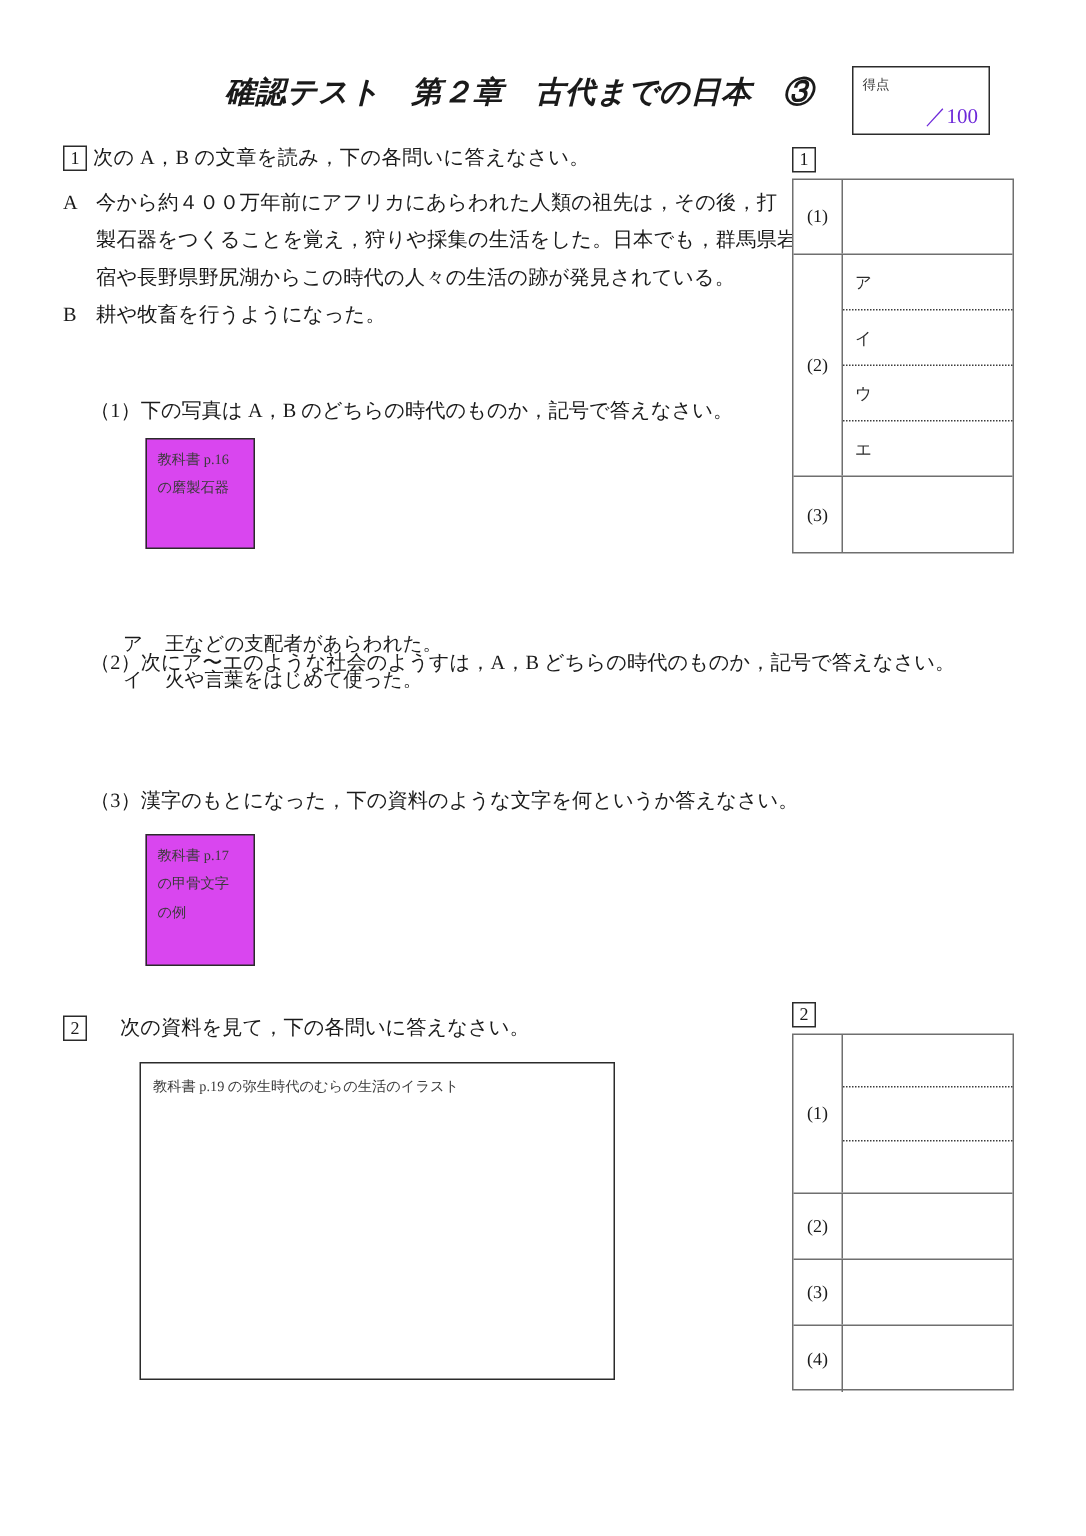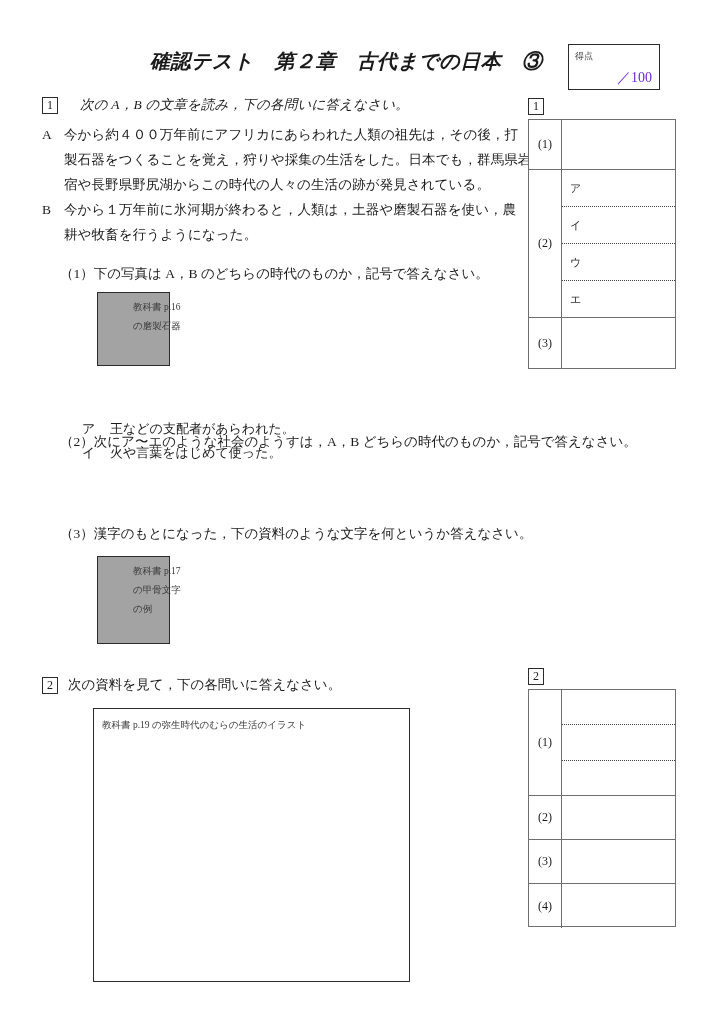--- a/index.html
+++ b/index.html
@@ -78,23 +78,22 @@
 
   
   .q1-head {
     position: absolute;
     left: 42px;
     top: 96px;
     font-size: 13.5px;
     white-space: nowrap;
   }
   .q1-head .qtext {
-    margin-left: 22px;
+    margin-left: 4px;
     letter-spacing: 0.2px;
-    font-style: italic;
   }
 
   .para {
     position: absolute;
     font-size: 13.5px;
     line-height: 25px;
     letter-spacing: 0.1px;
   }
   .para-A { left: 42px; top: 122px; width: 470px; }
   .para-B { left: 42px; top: 197px; width: 470px; }
@@ -131,42 +130,41 @@
     line-height: 23.5px;
   }
   .opts .opt { white-space: nowrap; display: block; }
   .opts .opt .mk { display: inline-block; width: 28px; }
 
   
   .tbox {
     position: absolute;
     border: 1px solid #2b2b2b;
     box-sizing: border-box;
-    background: #a3a3a3;
-    padding-left: 28px;
+    background: #d946ef;
   }
   .tbox .tline {
     display: block;
     font-size: 9.5px;
     line-height: 19px;
     color: #3a3a3a;
     margin-left: 7px;
     white-space: nowrap;
   }
   .tbox .tline:first-child { margin-top: 5px; }
 
   .tbox-1 { left: 97px; top: 292px; width: 73px; height: 74px; }
   .tbox-2 { left: 97px; top: 556px; width: 73px; height: 88px; }
 
   .illus-box {
     position: absolute;
     left: 93px;
     top: 708px;
     width: 317px;
-    height: 274px;
+    height: 212px;
     border: 1px solid #2b2b2b;
     box-sizing: border-box;
     background: #fff;
   }
   .illus-box .tline {
     display: block;
     font-size: 9.5px;
     line-height: 16px;
     color: #3a3a3a;
     margin: 8px 0 0 8px;
@@ -174,21 +172,21 @@
   }
 
   
   .q2-head {
     position: absolute;
     left: 42px;
     top: 676px;
     font-size: 13.5px;
     white-space: nowrap;
   }
-  .q2-head .qtext { margin-left: 10px; }
+  .q2-head .qtext { margin-left: 22px; }
 
   
   .ans-tag {
     position: absolute;
     font-size: 12px;
   }
   .ans-tag-1 { left: 528px; top: 98px; }
   .ans-tag-2 { left: 528px; top: 668px; }
 
   .ans-table {
@@ -258,21 +256,20 @@
     <span class="body">
       <span class="line">今から約４００万年前にアフリカにあらわれた人類の祖先は，その後，打</span>
       <span class="line ind">製石器をつくることを覚え，狩りや採集の生活をした。日本でも，群馬県岩</span>
       <span class="line ind">宿や長野県野尻湖からこの時代の人々の生活の跡が発見されている。</span>
     </span>
   </div>
 
   <div class="para para-B">
     <span class="marker">B</span>
     <span class="body">
-      <span class="line">今から１万年前に氷河期が終わると，人類は，土器や磨製石器を使い，農</span>
       <span class="line ind">耕や牧畜を行うようになった。</span>
     </span>
   </div>
 
   <div class="subq subq-1">（1）下の写真は A，B のどちらの時代のものか，記号で答えなさい。</div>
 
   <div class="tbox tbox-1">
     <span class="tline">教科書 p.16</span>
     <span class="tline">の磨製石器</span>
   </div>

